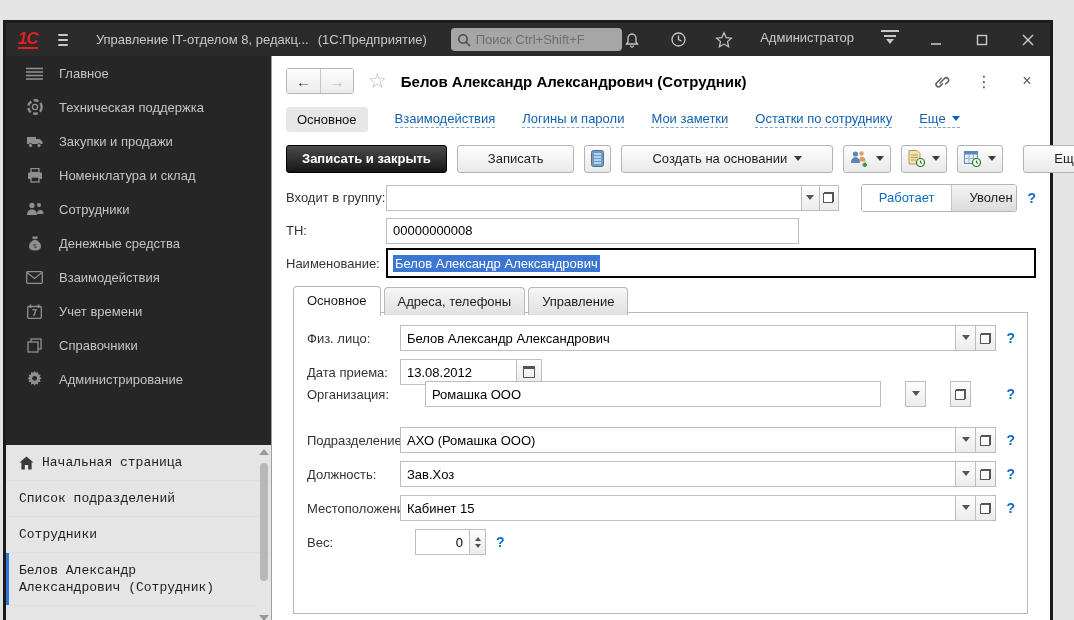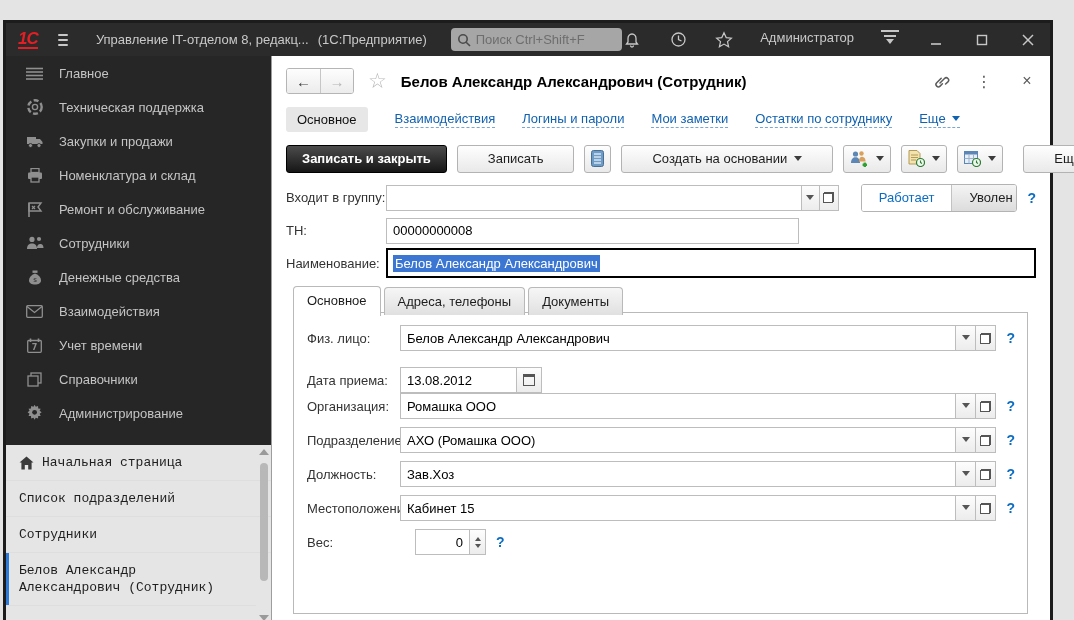--- a/index.html
+++ b/index.html
@@ -204,30 +204,20 @@
           <svg width="16" height="15" viewBox="0 0 16 15">
             <rect x="4" y="0.5" width="8" height="4" fill="none" stroke="#8f8f8f" stroke-width="1.3"></rect>
             <rect x="1" y="4.5" width="14" height="6.5" rx="1" fill="#8f8f8f"></rect>
             <rect x="4" y="9" width="8" height="5" fill="#262626" stroke="#8f8f8f" stroke-width="1.3"></rect>
           </svg>
         </span>
       <span class="mlabel">Номенклатура и склад</span>
     </div>
     <div class="module">
       <span class="mico">
-          <svg width="16" height="15" viewBox="0 0 16 15">
-            <path d="M2 1 L14 1 L11 5 L14 9 L2 9 Z" fill="none" stroke="#8f8f8f" stroke-width="1.4"></path>
-            <line x1="2" y1="1" x2="2" y2="15" stroke="#8f8f8f" stroke-width="1.6"></line>
-            <path d="M5 4 l3 3 M8 4 l-3 3" stroke="#8f8f8f" stroke-width="1.2"></path>
-          </svg>
-        </span>
-      <span class="mlabel">Ремонт и обслуживание</span>
-    </div>
-    <div class="module">
-      <span class="mico">
           <svg width="18" height="14" viewBox="0 0 18 14">
             <circle cx="6" cy="3.4" r="2.6" fill="#8f8f8f"></circle>
             <path d="M1 13 c0-3.6 2.2-5.4 5-5.4 s5 1.8 5 5.4 Z" fill="#8f8f8f"></path>
             <circle cx="13" cy="3" r="2.1" fill="#8f8f8f"></circle>
             <path d="M10.8 12 c0.3-3 2-4.6 4.2-4 1.8 0.5 2.5 2.2 2.5 4 Z" fill="#8f8f8f"></path>
           </svg>
         </span>
       <span class="mlabel">Сотрудники</span>
     </div>
     <div class="module">
@@ -422,46 +412,46 @@
     <div class="frow" style="top:192px; height:30px;">
       <div class="flabel">Наименование:</div>
       <div class="name-box" style="width:667px;">
         <span class="sel">Белов Александр Александрович</span>
       </div>
     </div>
 
     <div class="tabstrip">
       <div class="tab active">Основное</div>
       <div class="tab">Адреса, телефоны</div>
-      <div class="tab">Документы</div>
+      <div class="tab">Управление</div>
     </div>
 
     <div class="tabpanel">
 
       <div class="drow" style="top:12px;">
         <div class="dlabel">Физ. лицо:</div>
         <input class="tinput combo-input" value="Белов Александр Александрович" style="">
         <div class="mini-btn">
             <span class="caret"></span>
           </div>
         <div class="mini-btn">
             <span class="open-ic"></span>
           </div>
         <div class="qmark">?</div>
       </div>
 
-      <div class="drow" style="top:54px;">
+      <div class="drow" style="top:46px;">
         <div class="dlabel">Дата приема:</div>
         <input class="tinput date-input" value="13.08.2012" style="">
         <div class="mini-btn" style="width:26px;">
             <span class="cal-ic"></span>
           </div>
       </div>
 
-      <div class="drow" style="top:80px;">
+      <div class="drow" style="top:68px;gap:25px;">
         <div class="dlabel">Организация:</div>
         <input class="tinput combo-input" value="Ромашка ООО" style="">
         <div class="mini-btn">
             <span class="caret"></span>
           </div>
         <div class="mini-btn">
             <span class="open-ic"></span>
           </div>
         <div class="qmark">?</div>
       </div>

